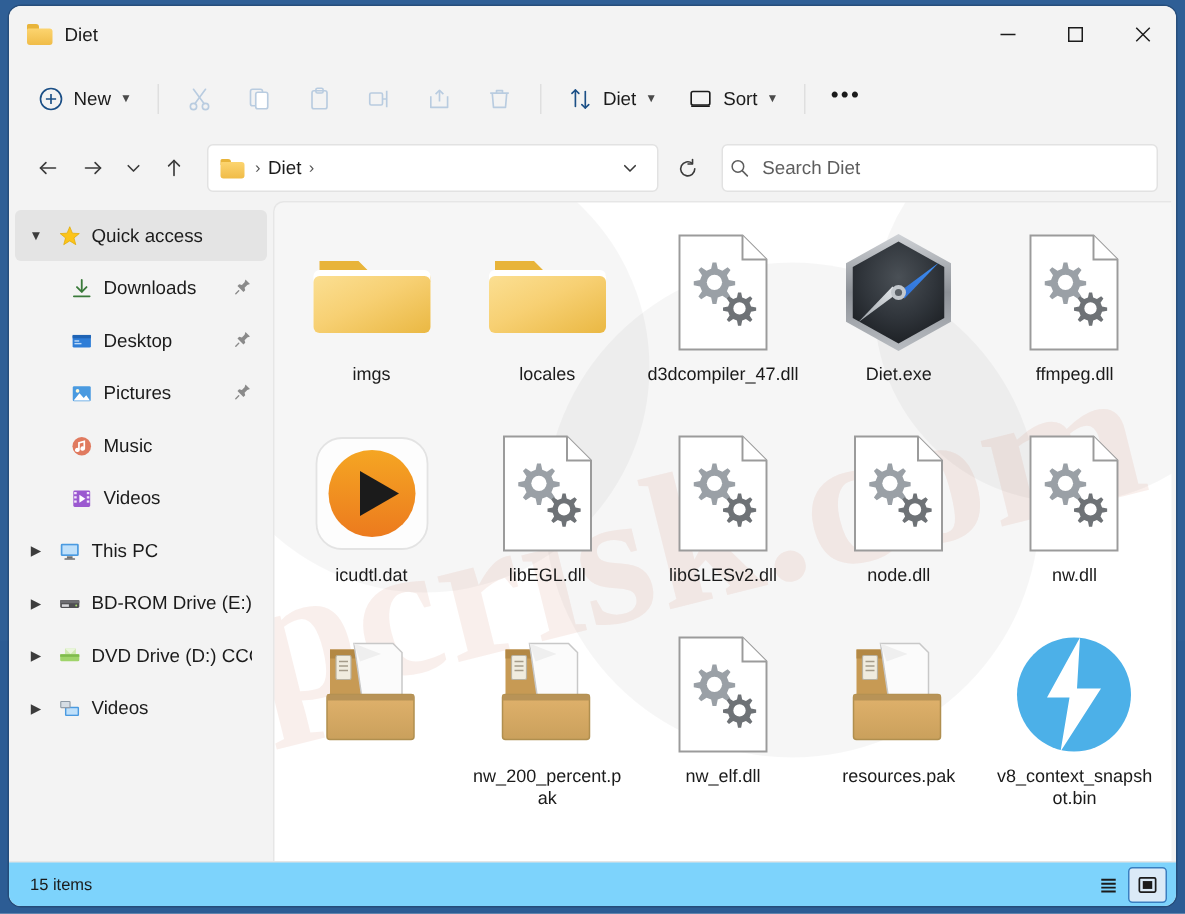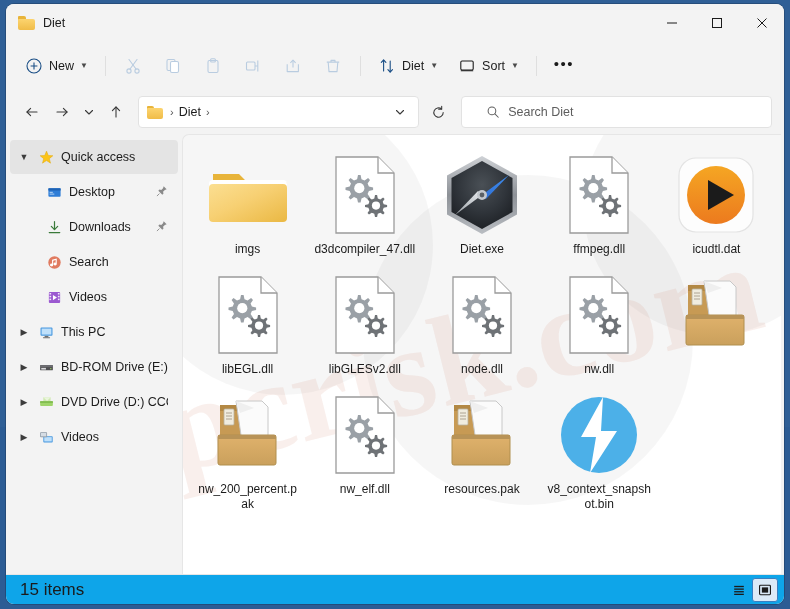--- a/index.html
+++ b/index.html
@@ -96,21 +96,21 @@
   .crumb-folder .tab { position:absolute; left:0; top:0; width:7px;height:4px;background:#e8b43a;border-radius:1px 2px 0 0;}
   .crumb-folder .body { position:absolute; left:0; top:2.5px;width:16px;height:10.5px;background:linear-gradient(180deg,#fcd46f,#f0bc48);border-radius:1px 2px 2px 2px;}
   .crumb-sep { color: #545454; font-size: 11px; padding: 0 5px; }
   .crumb-text { font-size: 12.5px; color: #1b1b1b; }
   .path-spacer { flex: 1 1 auto; }
   .path-btn { width: 24px; height: 28px; display:flex;align-items:center;justify-content:center;color:#3a3a3a; }
   .refresh-btn { width: 30px; height: 32px; display:flex;align-items:center;justify-content:center;color:#3a3a3a;margin-left:2px; }
   .searchbox {
     flex: 1 1 auto; height: 32px; margin-left: 6px;
     background: #ffffff; border: 1px solid #e2e2e2; border-radius: 4px;
-    display: flex; align-items: center; padding: 0 24px; gap: 8px;
+    display: flex; align-items: center; padding: 0 4px; gap: 8px;
   }
   .search-ph { font-size: 12.5px; color: #5d5d5d; }
 
   
   .body-row { flex: 1 1 auto; display: flex; min-height: 0; background: #f3f3f3; padding: 0 3px 0 0; }
   .sidebar {
     width: 176px; flex: 0 0 176px;
     background: #f3f3f3;
     padding-top: 6px;
     overflow: hidden;
@@ -137,21 +137,21 @@
     border-left: 1px solid #e6e6e6;
     border-top: 1px solid #e6e6e6;
     position: relative;
     overflow: hidden;
   }
   .grid {
     position: relative; z-index: 2;
     display: grid;
     grid-template-columns: repeat(5, 1fr);
     padding: 8px 6px 0 6px;
-    row-gap: 2px;
+    row-gap: 16px;
   }
   .cell {
     display: flex; flex-direction: column; align-items: center;
     padding: 6px 2px 4px 2px; border-radius: 4px;
   }
   .cell .ico { width: 86px; height: 92px; display: flex; align-items: center; justify-content: center; }
   .cell .lbl {
     font-size: 12px; color: #1b1b1b; text-align: center; line-height: 15px;
     max-width: 104px; word-break: break-word; margin-top: 1px;
   }
@@ -168,25 +168,25 @@
     transform: rotate(-14deg); white-space: nowrap;
   }
   .wm-blob {
     position: absolute; border-radius: 50%;
     background: rgba(0,0,0,0.035);
   }
 
   
   .statusbar {
     height: 30px; flex: 0 0 30px;
-    background: #0ea5e9;
+    background: #7dd3fc;
     border-top: 1px solid #e6e6e6;
     display: flex; align-items: center;
     padding: 0 6px 0 14px;
-    font-size: 17px; color: #1b1b1b;
+    font-size: 11px; color: #1b1b1b;
   }
   .sb-spacer { flex: 1 1 auto; }
   .viewtoggle {
     width: 26px; height: 24px; display: flex; align-items: center; justify-content: center;
     border-radius: 3px; border: 1px solid transparent;
   }
   .viewtoggle.active { background: #dbeaf7; border-color: #3a7fc1; }
 
   svg { shape-rendering: geometricPrecision; }
 </style>
@@ -394,66 +394,83 @@
                 <polygon points="8,1.2 9.9,5.8 14.8,6.1 11,9.2 12.3,14 8,11.3 3.7,14 5,9.2 1.2,6.1 6.1,5.8" fill="#fcc419" stroke="#e0a800" stroke-width=".5"></polygon>
               </svg>
           </span>
           <span class="sb-label">Quick access</span>
         </div>
 
         <div class="sb-item">
           <span class="sb-indent"></span>
           <span class="sb-ico">
             <svg width="15" height="15" viewBox="0 0 16 16">
+              <g fill="none" stroke="#3a7a3a" stroke-width="1.3" stroke-linecap="round" stroke-linejoin="round">
+                <line x1="8" y1="1.8" x2="8" y2="10"></line>
+                  <path d="M4.6 6.8 L8 10.2 L11.4 6.8"></path>
+                <line x1="2.4" y1="13.4" x2="13.6" y2="13.4"></line>
+              </g>
+            </svg>
+          </span>
+          <span class="sb-label">Downloads</span>
+          <span class="sb-pin">
+            <svg width="12" height="12" viewBox="0 0 16 16">
+                <path d="M10.2 1.8 L14.2 5.8 L11.8 6.6 L9.4 9 L10 11.4 L8.4 12.9 L3.1 7.6 L4.6 6 L7 6.6 L9.4 4.2 Z" fill="#8a8a8a"></path>
+                <line x1="4.2" y1="11.8" x2="1.6" y2="14.4" stroke="#8a8a8a" stroke-width="1.2" stroke-linecap="round"></line>
+              </svg>
+          </span>
+        </div>
+
+        <div class="sb-item">
+          <span class="sb-indent"></span>
+          <span class="sb-ico">
+            <svg width="15" height="15" viewBox="0 0 16 16">
               <rect x="1.5" y="3.5" width="13" height="9" rx="1" fill="#2e7dd7"></rect>
               <rect x="1.5" y="3.5" width="13" height="2.4" fill="#1f63b4"></rect>
               <rect x="2.8" y="7.3" width="3.4" height="1" fill="#bcd9f7"></rect>
               <rect x="2.8" y="9.2" width="5" height="1" fill="#bcd9f7"></rect>
             </svg>
           </span>
           <span class="sb-label">Desktop</span>
           <span class="sb-pin">
             <svg width="12" height="12" viewBox="0 0 16 16">
                 <path d="M10.2 1.8 L14.2 5.8 L11.8 6.6 L9.4 9 L10 11.4 L8.4 12.9 L3.1 7.6 L4.6 6 L7 6.6 L9.4 4.2 Z" fill="#8a8a8a"></path>
                 <line x1="4.2" y1="11.8" x2="1.6" y2="14.4" stroke="#8a8a8a" stroke-width="1.2" stroke-linecap="round"></line>
               </svg>
           </span>
         </div>
 
+
         <div class="sb-item">
           <span class="sb-indent"></span>
           <span class="sb-ico">
             <svg width="15" height="15" viewBox="0 0 16 16">
-              <g fill="none" stroke="#3a7a3a" stroke-width="1.3" stroke-linecap="round" stroke-linejoin="round">
-                <line x1="8" y1="1.8" x2="8" y2="10"></line>
-                  <path d="M4.6 6.8 L8 10.2 L11.4 6.8"></path>
-                <line x1="2.4" y1="13.4" x2="13.6" y2="13.4"></line>
-              </g>
-            </svg>
-          </span>
-          <span class="sb-label">Downloads</span>
+              <rect x="1.6" y="2.6" width="12.8" height="10.8" rx="1" fill="#4a9ae0"></rect>
+              <circle cx="5" cy="6" r="1.3" fill="#fff7d6"></circle>
+              <path d="M2.2 12.8 L6.4 7.6 L9.4 11 L11.2 9 L13.8 12.8 Z" fill="#ffffff"></path>
+            </svg>
+          </span>
+          <span class="sb-label">Pictures</span>
           <span class="sb-pin">
             <svg width="12" height="12" viewBox="0 0 16 16">
                 <path d="M10.2 1.8 L14.2 5.8 L11.8 6.6 L9.4 9 L10 11.4 L8.4 12.9 L3.1 7.6 L4.6 6 L7 6.6 L9.4 4.2 Z" fill="#8a8a8a"></path>
                 <line x1="4.2" y1="11.8" x2="1.6" y2="14.4" stroke="#8a8a8a" stroke-width="1.2" stroke-linecap="round"></line>
               </svg>
           </span>
         </div>
 
-
-
         <div class="sb-item">
           <span class="sb-indent"></span>
           <span class="sb-ico">
             <svg width="15" height="15" viewBox="0 0 16 16">
               <circle cx="8" cy="8" r="6.6" fill="#e07a5f"></circle>
               <path d="M10.4 3.8 L10.4 9.6 A1.7 1.5 0 1 1 9.2 8.2 L9.2 5.4 L6.6 6.1 L6.6 10.6 A1.7 1.5 0 1 1 5.4 9.2 L5.4 5.1 Z" fill="#ffffff"></path>
             </svg>
           </span>
-          <span class="sb-label">Search</span>
+          <span class="sb-label">Music</span>
         </div>
 
         <div class="sb-item">
           <span class="sb-indent"></span>
           <span class="sb-ico">
             <svg width="15" height="15" viewBox="0 0 16 16">
               <rect x="2" y="2.2" width="12" height="11.6" rx="1" fill="#9b59d0"></rect>
               <g fill="#f3e6fb">
                   <rect x="2.6" y="3.2" width="1.8" height="1.6"></rect>
                   <rect x="2.6" y="6.2" width="1.8" height="1.6"></rect>
@@ -543,20 +560,37 @@
                   <stop offset="0%" stop-color="#fbdf92"></stop>
                       <stop offset="45%" stop-color="#f7d073"></stop>
                       <stop offset="100%" stop-color="#eab843"></stop>
                 </linearGradient>
                   </defs>
               </svg>
             </div>
             <div class="lbl">imgs</div>
           </div>
 
+          <div class="cell">
+            <div class="ico">
+              <svg width="82" height="70" viewBox="0 0 82 70">
+                <path d="M6 14 h26 l7 7 h37 a4 4 0 0 1 4 4 v3 H6 Z" fill="#e8b43a"></path>
+                <path d="M6 20 h70 a4 4 0 0 1 4 4 v34 a4 4 0 0 1 -4 4 H6 a4 4 0 0 1 -4 -4 V24 a4 4 0 0 1 4 -4 Z" fill="#ffffff"></path>
+                <path d="M6 24 h70 a4 4 0 0 1 4 4 v30 a4 4 0 0 1 -4 4 H6 a4 4 0 0 1 -4 -4 V28 a4 4 0 0 1 4 -4 Z" fill="url(#fg2)"></path>
+                <defs>
+                    <linearGradient id="fg2" x1="0" y1="0" x2="1" y2="1">
+                  <stop offset="0%" stop-color="#fbdf92"></stop>
+                      <stop offset="45%" stop-color="#f7d073"></stop>
+                      <stop offset="100%" stop-color="#eab843"></stop>
+                </linearGradient>
+                  </defs>
+              </svg>
+            </div>
+            <div class="lbl">locales</div>
+          </div>
 
           <div class="cell">
             <div class="ico">
               <svg width="62" height="80" viewBox="0 0 62 80">
                 <path d="M2 2 h42 l16 16 v60 H2 Z" fill="#ffffff" stroke="#9b9b9b" stroke-width="1.3"></path>
                 <path d="M44 2 v16 h16" fill="#ffffff" stroke="#9b9b9b" stroke-width="1.3"></path>
                 <g fill="#9aa0a6">
                   <path d="M24 20 l2.6 0 0.9 4.2 3.1 1.3 3.5-2.4 1.9 1.9 -2.4 3.5 1.3 3.1 4.2 0.9 0 2.6 -4.2 0.9 -1.3 3.1 2.4 3.5 -1.9 1.9 -3.5-2.4 -3.1 1.3 -0.9 4.2 -2.6 0 -0.9-4.2 -3.1-1.3 -3.5 2.4 -1.9-1.9 2.4-3.5 -1.3-3.1 -4.2-0.9 0-2.6 4.2-0.9 1.3-3.1 -2.4-3.5 1.9-1.9 3.5 2.4 3.1-1.3 Z"></path>
                   <circle cx="25.3" cy="33.2" r="5.1" fill="#ffffff"></circle>
                 </g>

